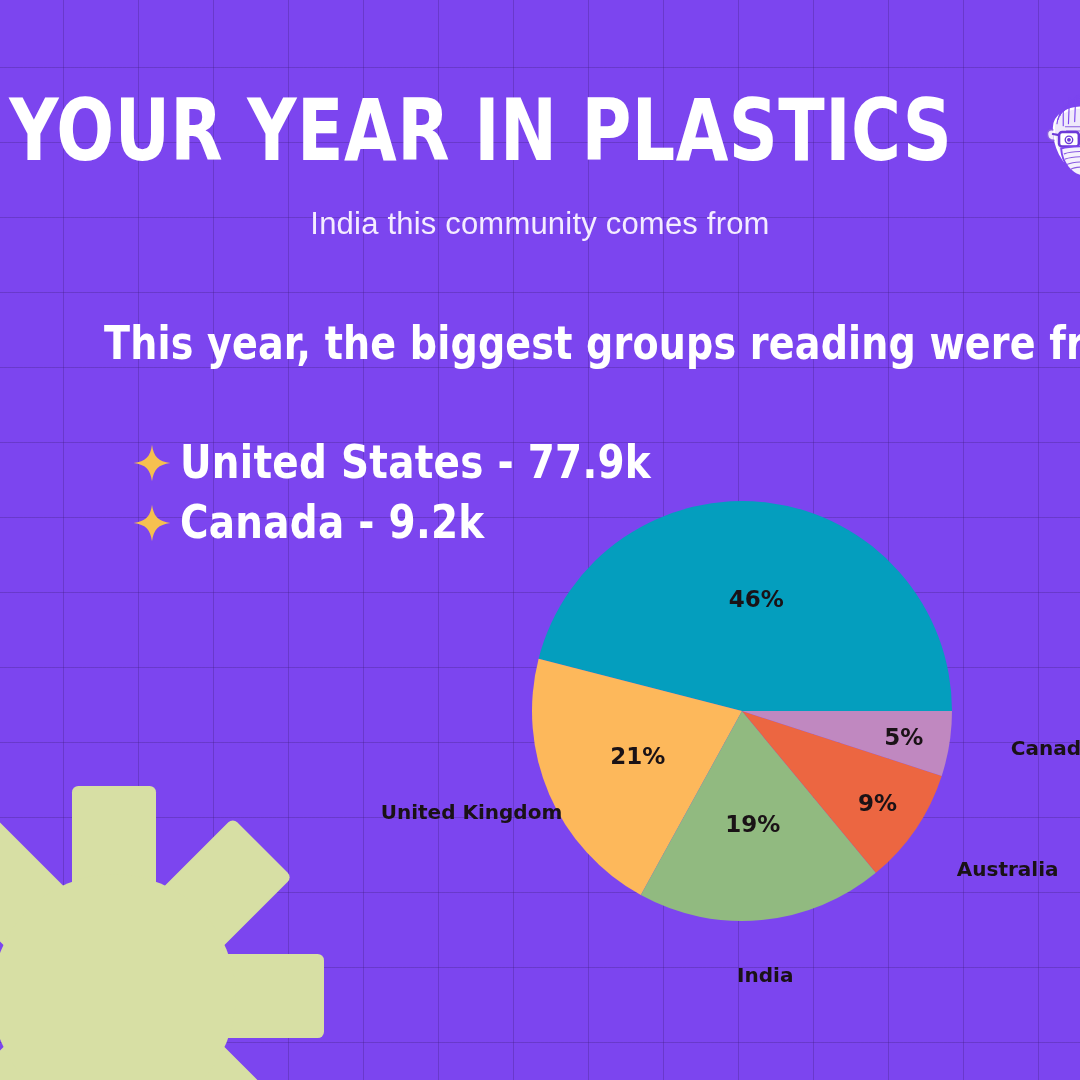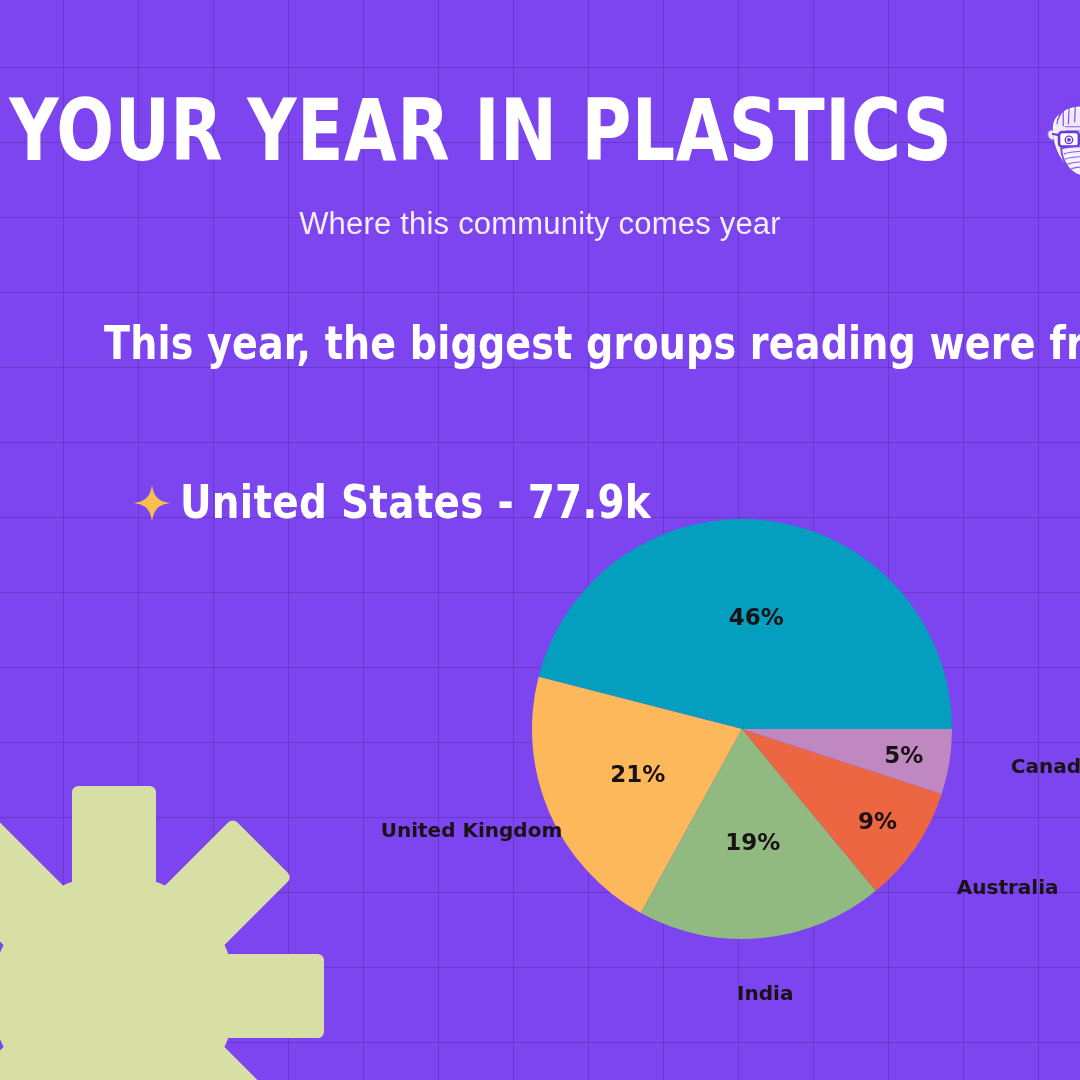--- a/index.html
+++ b/index.html
@@ -93,21 +93,20 @@
     position: absolute;
     left: 132px;
     top: 432px;
     width: 520px;
   }
   .list-item {
     display: flex;
     align-items: center;
     height: 60px;
     gap: 8px;
-    margin-top: 40px;
   }
   .spark {
     width: 40px;
     height: 40px;
     flex: 0 0 auto;
     margin-top: 2px;
   }
   .item-label {
     font-family: "Liberation Sans Narrow", "DejaVu Sans Condensed", "Liberation Sans", sans-serif;
     font-weight: 700;
@@ -116,21 +115,21 @@
     letter-spacing: 0.3px;
     white-space: nowrap;
     transform: scaleX(0.94);
     transform-origin: left center;
   }
 
   
   .pie-wrap {
     position: absolute;
     left: 330px;
-    top: 457px;
+    top: 439px;
     width: 750px;
     height: 580px;
   }
   .pie-svg { display: block; width: 750px; height: 580px; }
   .pct-label {
     font-family: "DejaVu Sans", "Liberation Sans", sans-serif;
     font-size: 23px;
     font-weight: 700;
     fill: #1a1216;
   }
@@ -214,31 +213,37 @@
           <path d="M29 66 C38 63, 62 63, 71 66 C70 80, 62 90, 50 93 C38 90, 30 80, 29 66 Z" fill="#f5f1fd" stroke="#7c45ef" stroke-width="1.8"></path>
           <g stroke="#8a5de0" stroke-width="1.1">
             <path d="M32 71 C40 68, 60 68, 68 71"></path>
             <path d="M33 76 C41 73, 59 73, 67 76"></path>
             <path d="M35 81 C42 78, 58 78, 65 81"></path>
             <path d="M38 86 C43 83, 57 83, 62 86"></path>
           </g>
         </g>
       </svg>
     </div>
-    <div class="subtitle">Where this community comes year</div>
+    <div class="subtitle">India this community comes from</div>
   </div>
 
   <div class="lead">This year, the biggest groups reading were from:</div>
 
   <div class="list">
     <div class="list-item">
       <svg class="spark" viewBox="0 0 24 24" aria-hidden="true">
         <path d="M12 1 C13 8.2 15.8 11 23 12 C15.8 13 13 15.8 12 23 C11 15.8 8.2 13 1 12 C8.2 11 11 8.2 12 1 Z" fill="#f6c050"></path>
       </svg>
       <span class="item-label">United States - 77.9k</span>
+    </div>
+    <div class="list-item">
+      <svg class="spark" viewBox="0 0 24 24" aria-hidden="true">
+        <path d="M12 1 C13 8.2 15.8 11 23 12 C15.8 13 13 15.8 12 23 C11 15.8 8.2 13 1 12 C8.2 11 11 8.2 12 1 Z" fill="#f6c050"></path>
+      </svg>
+      <span class="item-label">Canada - 9.2k</span>
     </div>
   </div>
 
   <div class="pie-wrap">
     <svg class="pie-svg" viewBox="0 0 750 580">
       <g id="pie-slices">
           <path d="M 412 272 L 622.00 272.00 A 210 210 0 0 0 208.60 219.78 Z" fill="#049ebe"></path>
           <path d="M 412 272 L 208.60 219.78 A 210 210 0 0 0 310.83 456.02 Z" fill="#fdb85b"></path>
           <path d="M 412 272 L 310.83 456.02 A 210 210 0 0 0 545.86 433.81 Z" fill="#91ba80"></path>
           <path d="M 412 272 L 545.86 433.81 A 210 210 0 0 0 611.72 336.89 Z" fill="#ec6641"></path>

